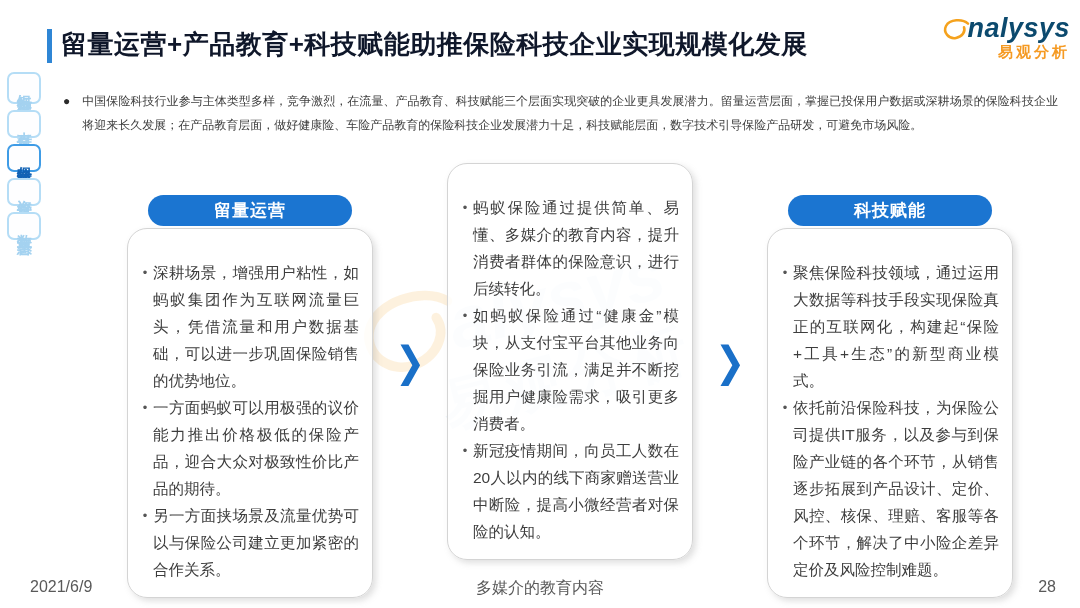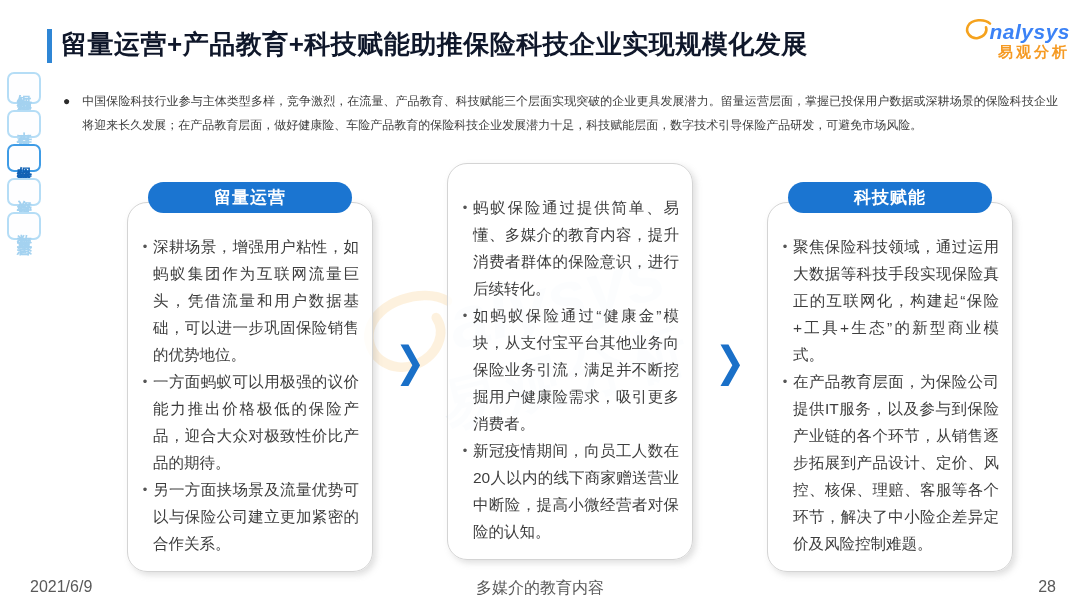--- a/index.html
+++ b/index.html
@@ -26,22 +26,22 @@
   .header { position:absolute; top:27px; left:47px; width:940px;
     display:flex; align-items:flex-start; }
   .title-bar { width:5px; height:34px; background:#2f86d5; margin-right:9px;
     margin-top:2px; flex:none; }
   .page-title { font-size:26px; font-weight:bold; color:#0f172a;
     letter-spacing:0.5px; white-space:nowrap; }
 
   .logo { position:absolute; top:16px; right:10px; width:120px; text-align:right; }
   .logo-top { display:flex; align-items:flex-end; justify-content:flex-end; height:26px; }
   .logo-swirl { width:30px; height:24px; margin-right:-4px; flex:none; }
-  .logo-en { font-size:21px; font-weight:bold; font-style:italic;
-    color:#3b82f6; letter-spacing:0.5px; line-height:1; }
+  .logo-en { font-size:27px; font-weight:bold; font-style:italic;
+    color:#0c4a6e; letter-spacing:0.5px; line-height:1; }
   .logo-cn { font-size:15px; font-weight:bold; color:#f59a23;
     letter-spacing:3px; margin-top:1px; }
 
   
   .intro { position:absolute; top:89px; left:63px; width:995px;
     display:flex; align-items:flex-start; }
   .intro-dot { font-size:12px; color:#2b2b2b; line-height:24px; margin-right:12px; flex:none; }
   .intro-text { font-size:12px; line-height:24px; color:#3d3d3d;
     text-align:justify; }
 
@@ -51,21 +51,21 @@
   .wm-row { display:flex; align-items:center; }
   .wm-en { font-size:72px; font-weight:bold; font-style:italic; color:#7fb6de; line-height:1; }
   .wm-cn { font-size:58px; font-weight:bold; color:#7fb6de; letter-spacing:6px;
     margin-left:70px; margin-top:-4px; }
 
   
   .main { position:absolute; top:178px; left:127px; width:886px;
     display:flex; align-items:flex-start; z-index:1; }
   .col { width:246px; flex:none; position:relative; }
   .col-header {
-    position:relative; z-index:2; width:204px; height:31px; margin:4px auto;
+    position:relative; z-index:2; width:204px; height:31px; margin:17px auto;
     background:#1b75d1; border-radius:16px; color:#ffffff;
     font-size:17px; font-weight:bold; letter-spacing:1px;
     display:flex; align-items:center; justify-content:center; cursor:pointer;
   }
   .col-card {
     position:relative; z-index:1; margin-top:-15px;
     background:rgba(255,255,255,0.82);
     border:1px solid #d4d4d4; border-radius:20px;
     box-shadow:3px 3px 6px rgba(140,140,140,0.28);
     min-height:360px; padding:30px 13px 14px 9px;
@@ -173,21 +173,21 @@
     <div class="col">
       <div class="col-header">科技赋能</div>
       <div class="col-card">
         <ul>
           <li>
             <span class="li-dot">•</span>
             <span>聚焦保险科技领域，通过运用大数据等科技手段实现保险真正的互联网化，构建起“保险+工具+生态”的新型商业模式。</span>
           </li>
           <li>
             <span class="li-dot">•</span>
-            <span>在产品教育层面，为保险公司提供IT服务，以及参与到保险产业链的各个环节，从销售逐步拓展到产品设计、定价、风控、核保、理赔、客服等各个环节，解决了中小险企差异定价及风险控制难题。</span>
+            <span>依托前沿保险科技，为保险公司提供IT服务，以及参与到保险产业链的各个环节，从销售逐步拓展到产品设计、定价、风控、核保、理赔、客服等各个环节，解决了中小险企差异定价及风险控制难题。</span>
           </li>
         </ul>
       </div>
     </div>
   </div>
 
 <div class="footer">
   <span class="footer-date">2021/6/9</span>
   <span class="footer-slogan">多媒介的教育内容</span>
   <span class="footer-page">28</span>

